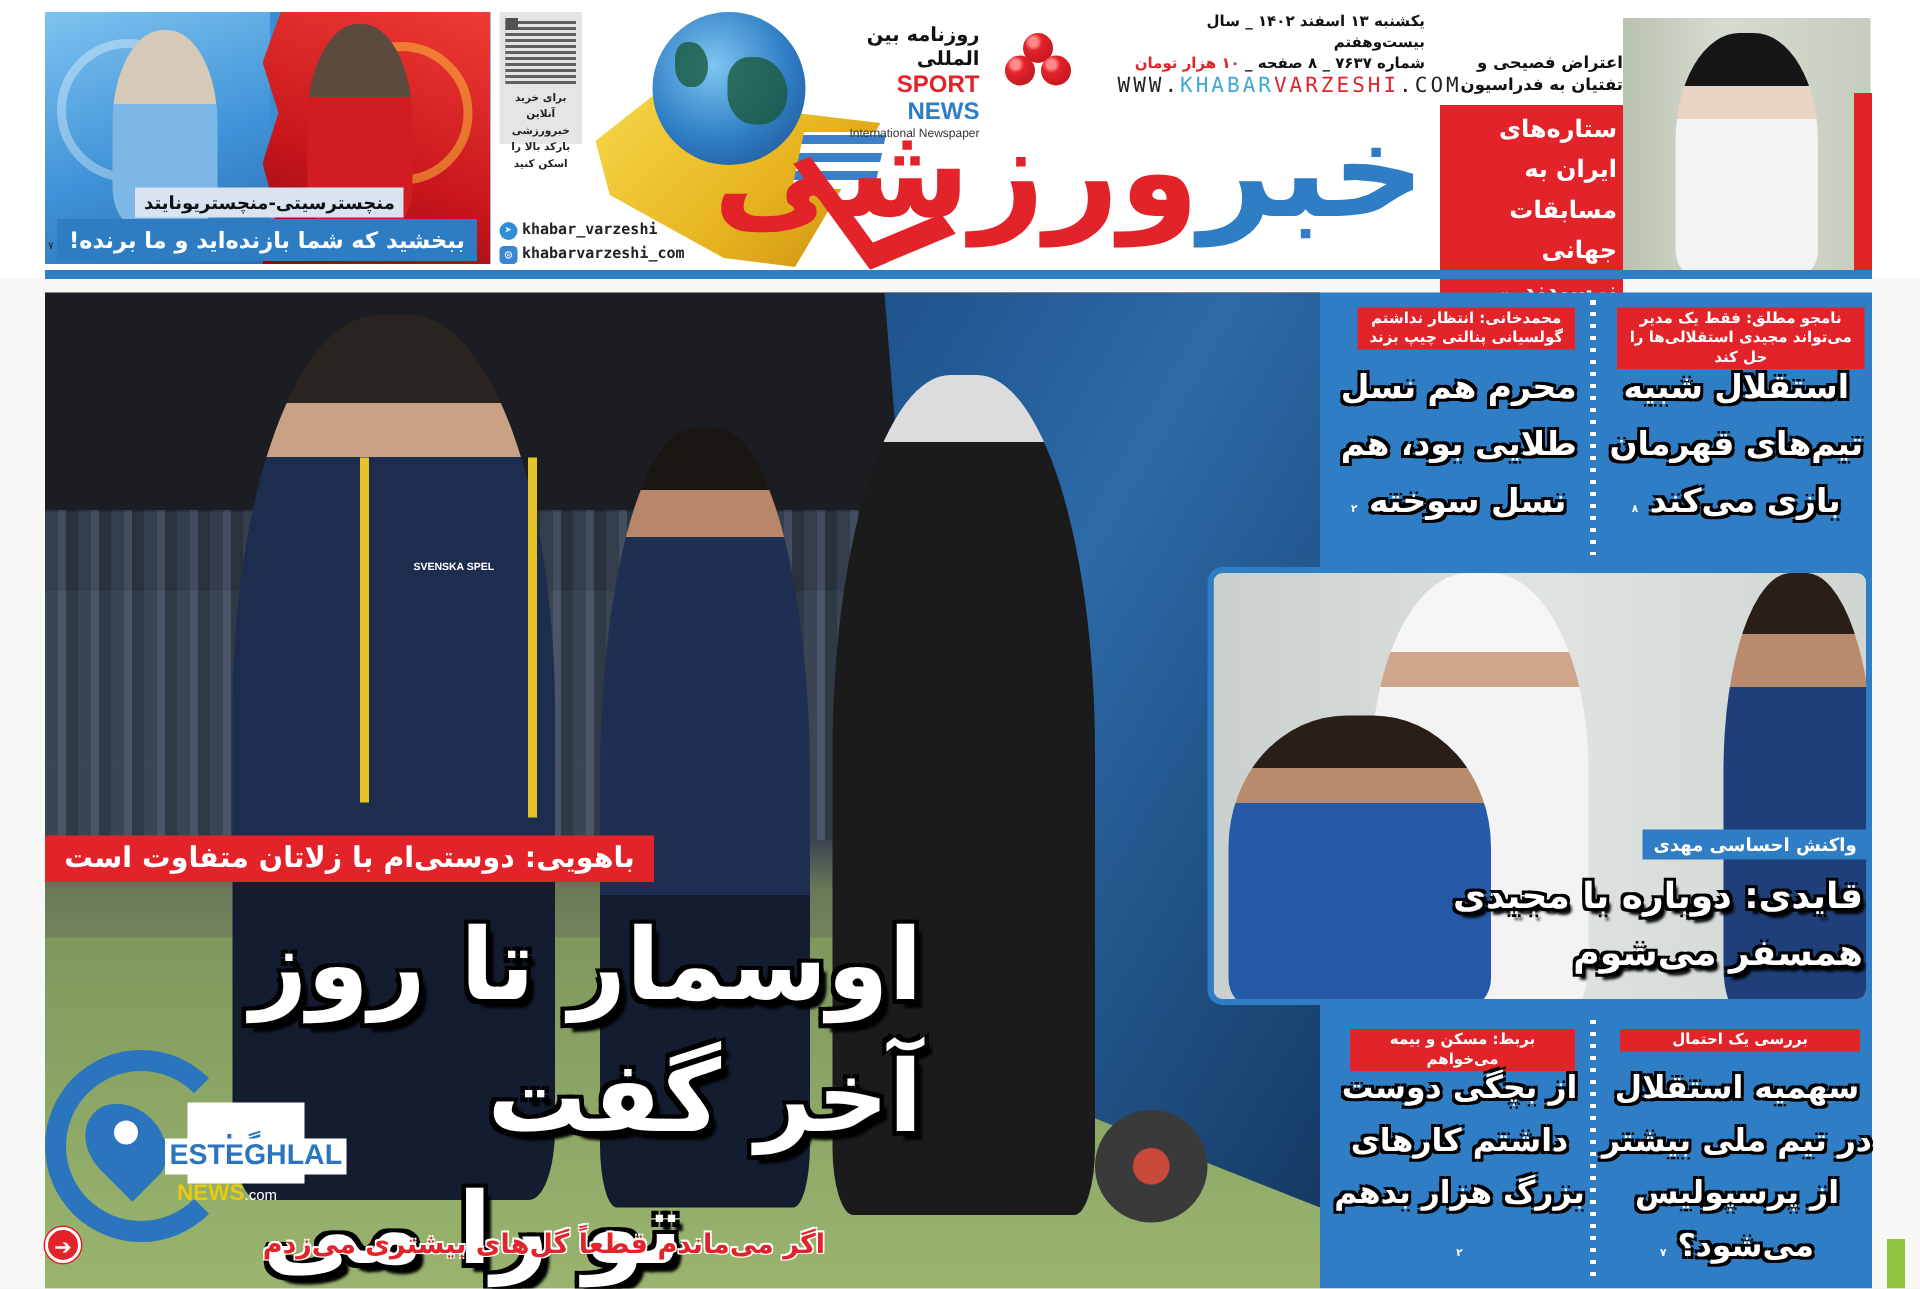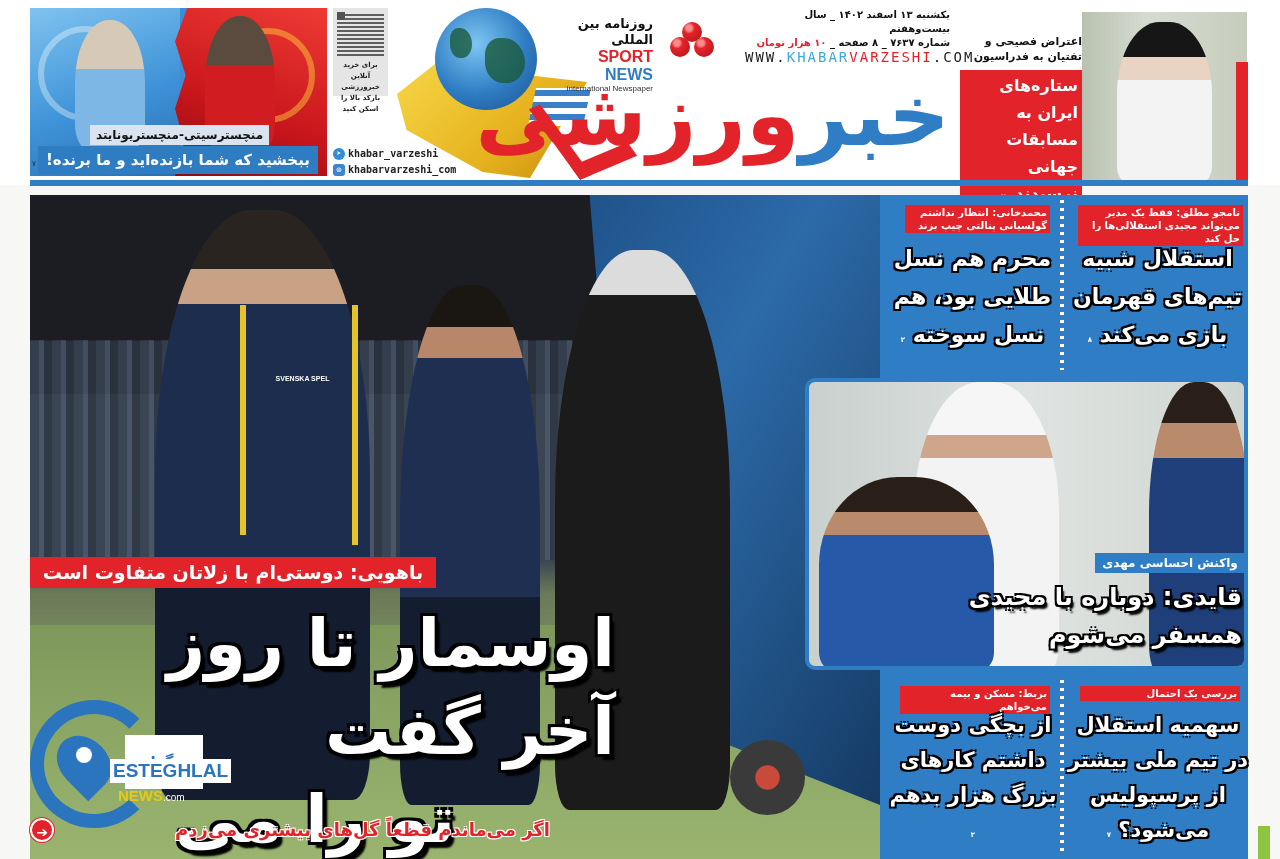--- a/index.html
+++ b/index.html
@@ -101,21 +101,21 @@
   .wm-pin-hole { position: absolute; left: 46px; top: 52px; width: 16px; height: 16px; border-radius: 50%; background: #fff; }
   .wm-fa { position: absolute; left: 95px; top: 40px; padding: 17px 3px; background: #fff; color: #2a75bd; font-size: 15px; font-weight: bold; line-height: 20px; direction: rtl; }
   .wm-en { position: absolute; left: 80px; top: 64px; padding: 0 3px; background: #fff; color: #2a75bd; font-family: "Liberation Sans", sans-serif; font-size: 19px; font-weight: bold; line-height: 24px; }
   .wm-news { position: absolute; left: 88px; top: 92px; font-family: "Liberation Sans", sans-serif; font-size: 15px; font-weight: bold; color: #e8c914; line-height: 18px; }
   .wm-news .com { color: #fff; font-size: 10px; font-weight: normal; }
 
   
   .right-col { position: absolute; left: 880px; top: 195px; width: 368px; height: 664px; background: #2f7dc4; }
   .dots-divider { position: absolute; width: 4px; background: repeating-linear-gradient(#fff 0 3px, transparent 3px 8px); }
   .box { position: absolute; }
-  .box-kicker { position: absolute; background: #e3232a; color: #fff; font-size: 10px; font-weight: bold; line-height: 13px; direction: rtl; padding: 1px 3px; }
+  .box-kicker { position: absolute; background: #e3232a; color: #fff; font-size: 10px; font-weight: bold; line-height: 13px; text-align: center; direction: rtl; padding: 1px 3px; }
   .box-headline { position: absolute; color: #fff; font-weight: bold; text-align: center; direction: rtl;
     text-shadow: 2px 2px 0 #000, -2px -2px 0 #000, 2px -2px 0 #000, -2px 2px 0 #000; }
   .box-ref { font-size: 7px; color: #fff; text-shadow: none; }
 
   .feature-photo { position: absolute; left: 805px; top: 378px; width: 443px; height: 292px; border: 4px solid #2f7dc4; border-radius: 10px; overflow: hidden; background: linear-gradient(90deg,#c9d0cd 0%,#dfe3e1 50%,#cfd6d1 100%); }
   .fp-fig { position: absolute; border-radius: 45% 45% 10% 10%; }
   .fp-fig.a { left: 10px; top: 95px; width: 175px; height: 195px; background: linear-gradient(#2a1f18 0 18%, #b98b6c 18% 30%, #2659a8 30% 100%); }
   .fp-fig.b { left: 105px; top: 0; width: 145px; height: 292px; background: linear-gradient(#f6f6f6 0 18%, #cfa68b 18% 26%, #f3f3f3 26% 100%); }
   .fp-fig.c { left: 340px; top: 0; width: 100px; height: 292px; background: linear-gradient(#2a1f18 0 14%, #b98b6c 14% 26%, #1e3f7a 26% 100%); }
   .fp-kicker { position: absolute; left: 1095px; top: 553px; width: 150px; height: 20px; background: #2f7dc4; color: #fff; font-size: 12px; font-weight: bold; line-height: 20px; text-align: center; direction: rtl; }

